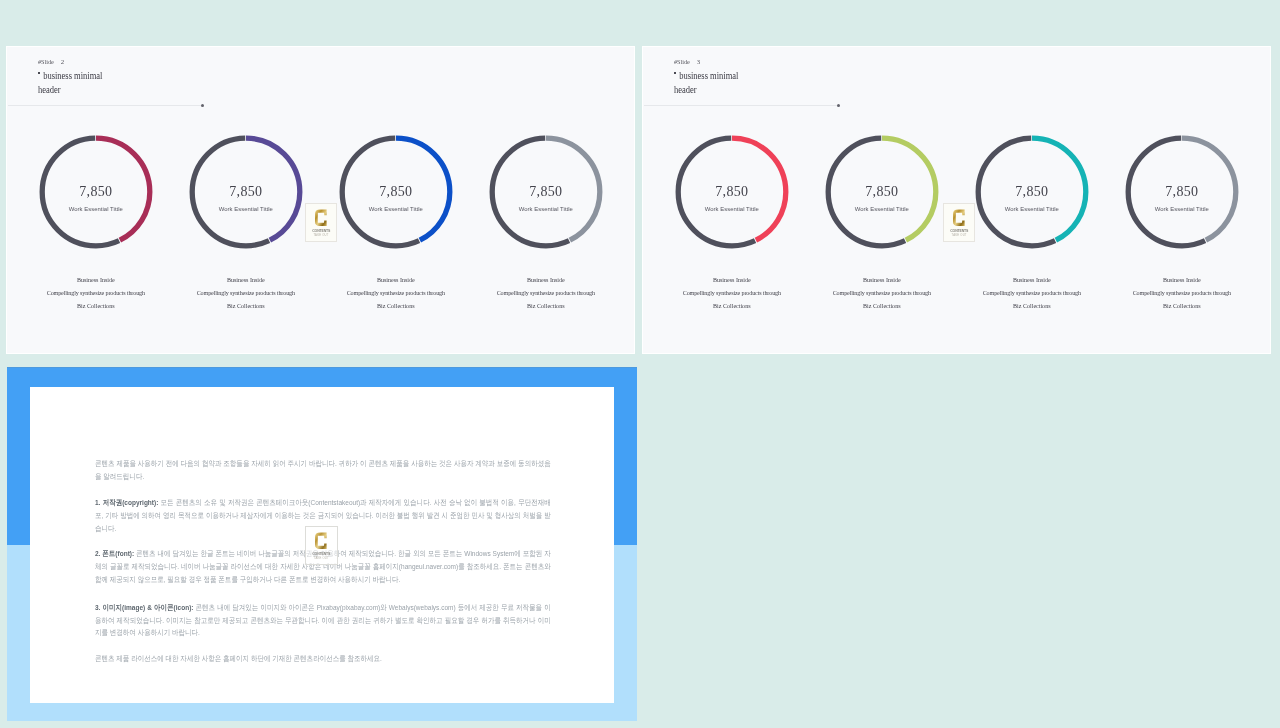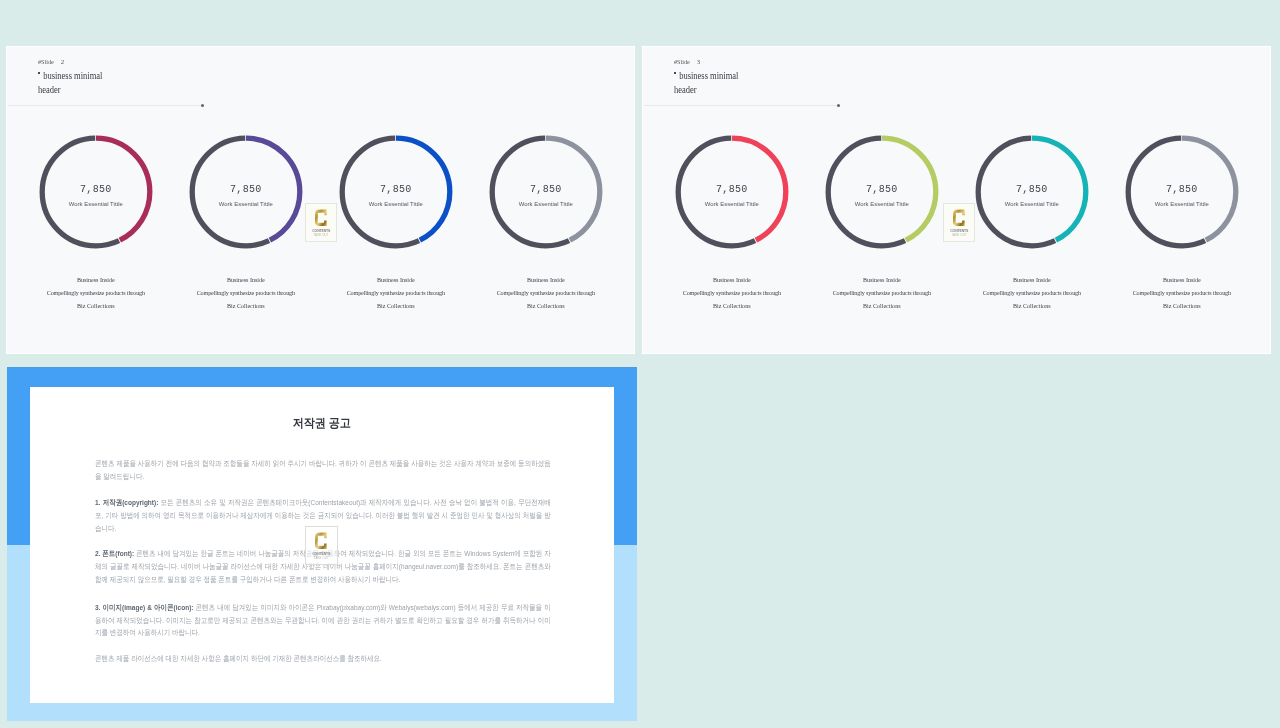--- a/index.html
+++ b/index.html
@@ -23,21 +23,21 @@
   .headline .bul{position:absolute;left:0.4px;top:3.4px;width:2.3px;height:2.3px;font-size:0;line-height:0;background:#4a4a53;text-indent:-99px;overflow:hidden;}
 
   .hr-wrap{position:absolute;left:0;top:57px;width:629px;height:5px;}
   .hr-line{position:absolute;left:0.9px;top:1.4px;width:194.3px;height:1px;background:#e6e8eb;}
   .hr-dot{position:absolute;left:194.2px;top:0.2px;width:3.1px;height:3.1px;border-radius:50%;background:#62626b;}
 
   
   .donut{position:absolute;top:88.2px;width:114px;height:114px;}
   .donut svg{display:block;width:114px;height:114px;}
   .d-ctr{position:absolute;left:0;top:49px;width:114px;text-align:center;}
-  .d-val{font-family:Liberation Mono, monospace;font-size:10px;color:#43434c;letter-spacing:0.3px;}
+  .d-val{font-family:Liberation Serif, serif;font-size:14px;color:#43434c;letter-spacing:0.3px;}
   .d-lab{font-family:"Liberation Sans",sans-serif;font-size:5.9px;color:#55555e;margin-top:6px;letter-spacing:0.05px;}
 
   .dcap{position:absolute;top:227px;width:180px;text-align:center;
         font-family:"Liberation Serif",serif;color:#43434c;line-height:13px;}
   .dcap .c1{font-size:6.1px;font-weight:normal;letter-spacing:-0.02px;}
   .dcap .c2{font-size:6.1px;letter-spacing:-0.13px;}
   .dcap .c3{font-size:6.1px;font-weight:normal;letter-spacing:-0.02px;}
 
   
   .wm{position:absolute;width:32.5px;height:39px;background:rgba(253,252,246,0.75);border:1px solid #e7e5e0;
@@ -262,21 +262,20 @@
         </div>
       </div>
     <div class="foot">
       <span class="brand">martin</span><span class="txt">Essential Inside. All Right Reserved 2016</span>
     </div>
   </div>
 
   <div id="panel">
     <div class="wash"></div>
     <div id="card">
-      <div class="notice-title"><span>저작권 공고</span></div>
       <div class="para" id="p-intro" style="top:70.6px">콘텐츠 제품을 사용하기 전에 다음의 협약과 조항들을 자세히 읽어 주시기 바랍니다. 귀하가 이 콘텐츠 제품을 사용하는 것은 사용자 계약과 보증에 동의하셨음을 알려드립니다.</div>
       <div class="para" id="p1" style="top:110.1px"><b>1. 저작권(copyright):</b><span> 모든 콘텐츠의 소유 및 저작권은 콘텐츠테이크아웃(Contentstakeout)과 제작자에게 있습니다. 사전 승낙 없이 불법적 이용, 무단전재배포, 기타 방법에 의하여 영리 목적으로 이용하거나 제삼자에게 이용하는 것은 금지되어 있습니다. 이러한 불법 행위 발견 시 준엄한 민사 및 형사상의 처벌을 받습니다.</span></div>
       <div class="para" id="p2" style="top:161.1px"><b>2. 폰트(font):</b><span> 콘텐츠 내에 담겨있는 한글 폰트는 네이버 나눔글꼴의 저작권을 이용하여 제작되었습니다. 한글 외의 모든 폰트는 Windows System에 포함된 자체의 글꼴로 제작되었습니다. 네이버 나눔글꼴 라이선스에 대한 자세한 사항은 네이버 나눔글꼴 홈페이지(hangeul.naver.com)를 참조하세요. 폰트는 콘텐츠와 함께 제공되지 않으므로, 필요할 경우 정품 폰트를 구입하거나 다른 폰트로 변경하여 사용하시기 바랍니다.</span></div>
       <div class="para" id="p3" style="top:214.4px"><b>3. 이미지(image) &amp; 아이콘(icon):</b><span> 콘텐츠 내에 담겨있는 이미지와 아이콘은 Pixabay(pixabay.com)와 Webalys(webalys.com) 등에서 제공한 무료 저작물을 이용하여 제작되었습니다. 이미지는 참고로만 제공되고 콘텐츠와는 무관합니다. 이에 관한 권리는 귀하가 별도로 확인하고 필요할 경우 허가를 취득하거나 이미지를 변경하여 사용하시기 바랍니다.</span></div>
       <div class="para" id="p-outro" style="top:266.1px">콘텐츠 제품 라이선스에 대한 자세한 사항은 홈페이지 하단에 기재한 콘텐츠라이선스를 참조하세요.</div>
     <div class="wm" style="position: absolute; left: 275.2px; top: 138.6px; background: rgba(255, 255, 255, 0.55); border-color: rgb(220, 220, 216); opacity: 0.95;">
           <svg class="c" viewBox="4 2 28 38">
             <defs>
               <linearGradient id="gld" x1="0" y1="0" x2="1" y2="1">
                 <stop offset="0%" stop-color="#f0d98a"></stop>

